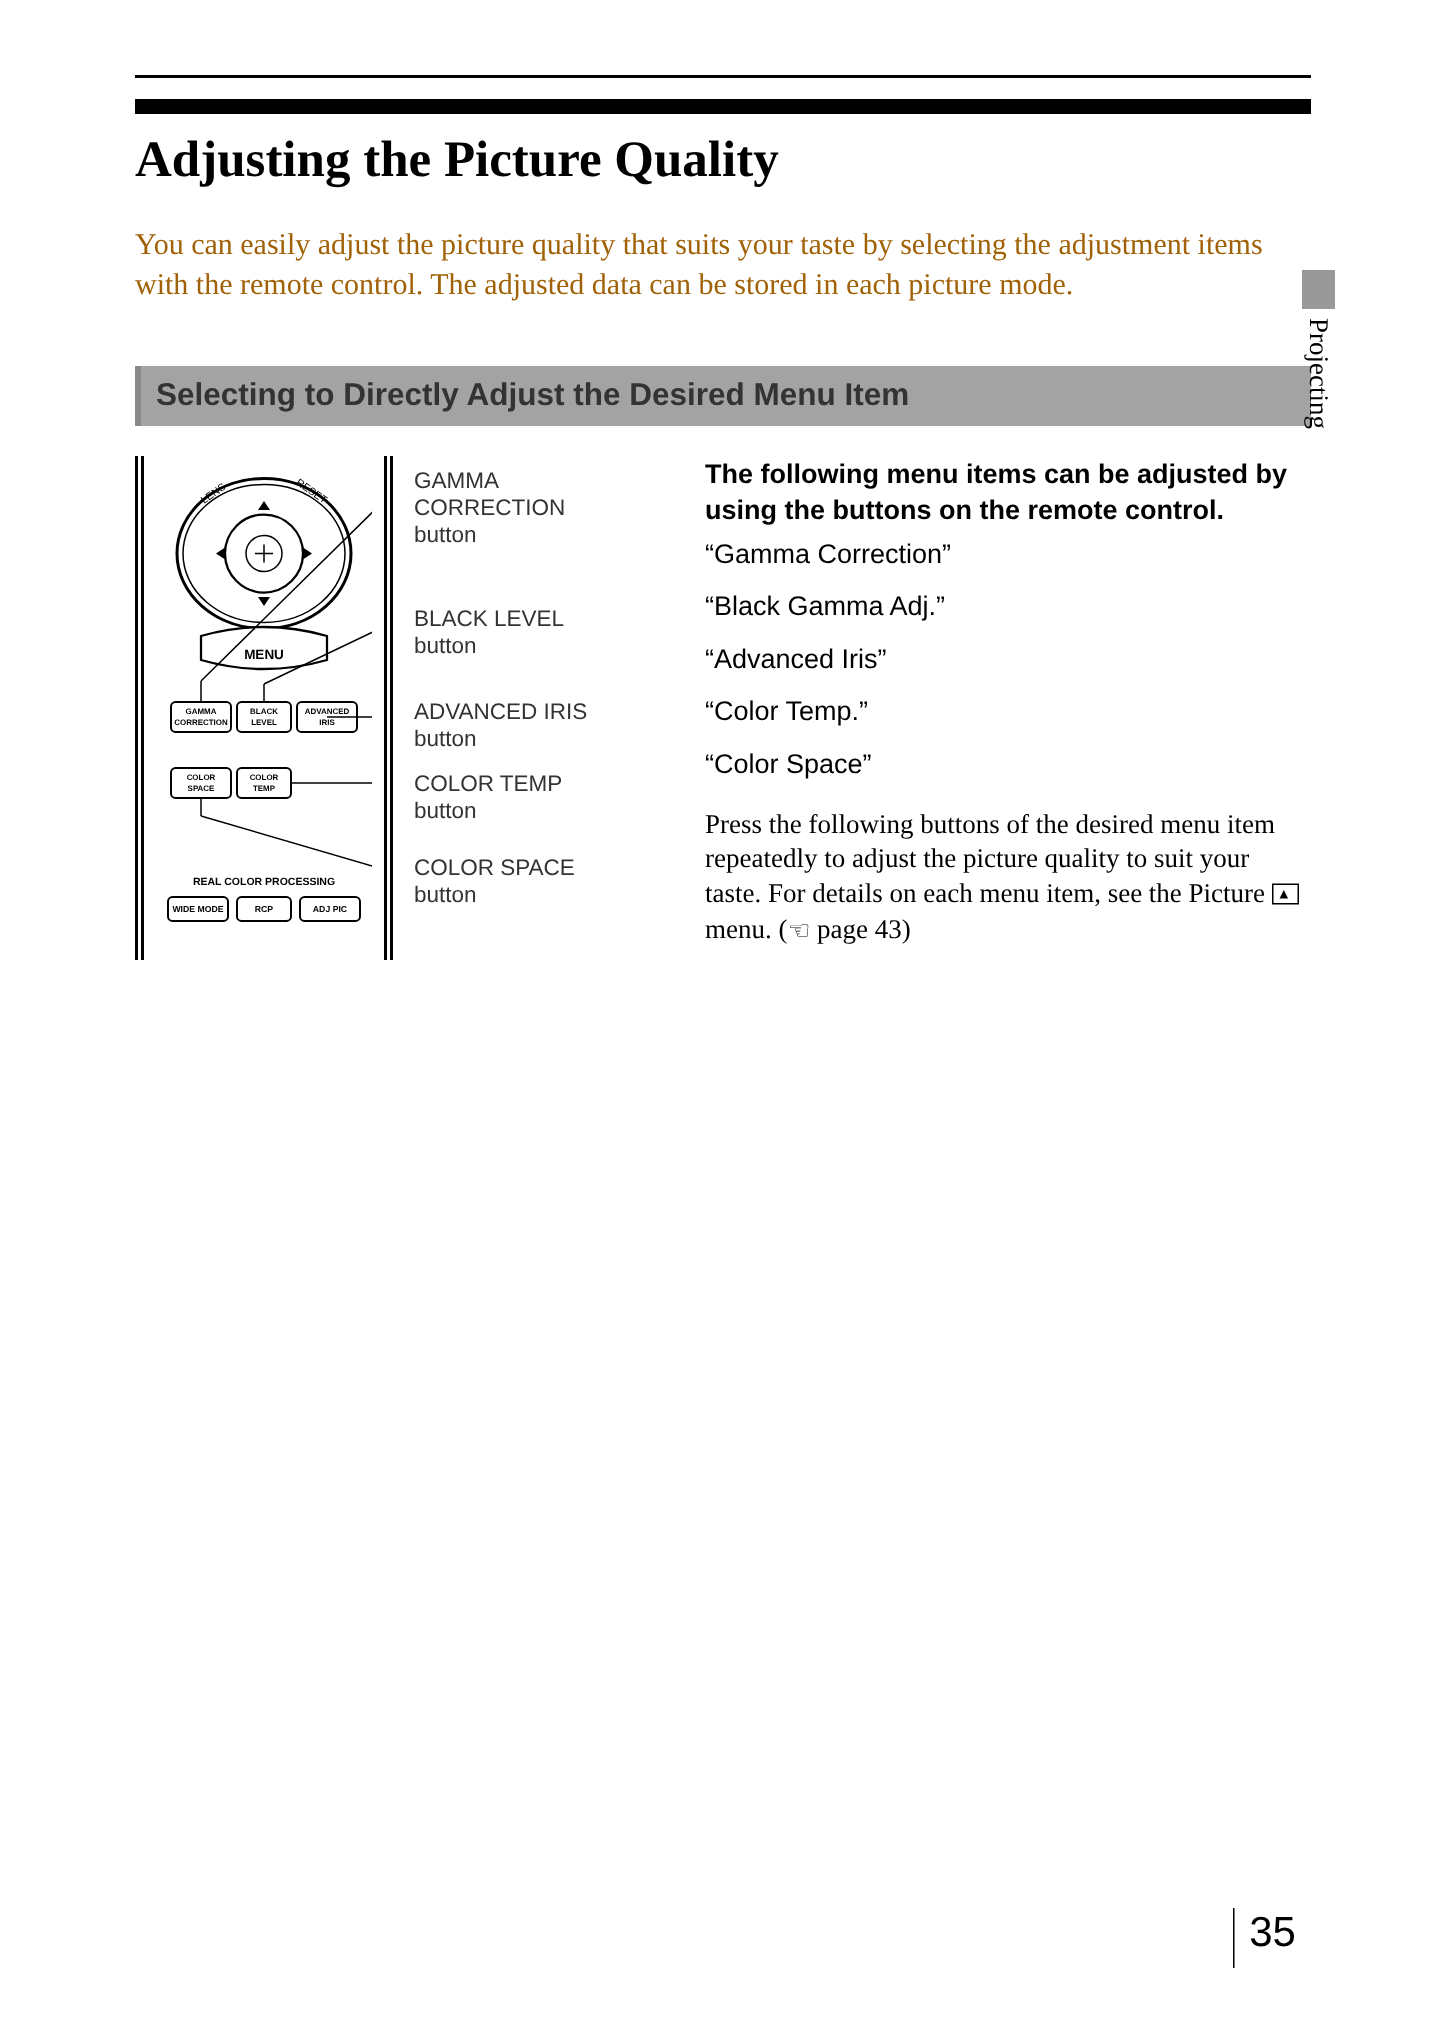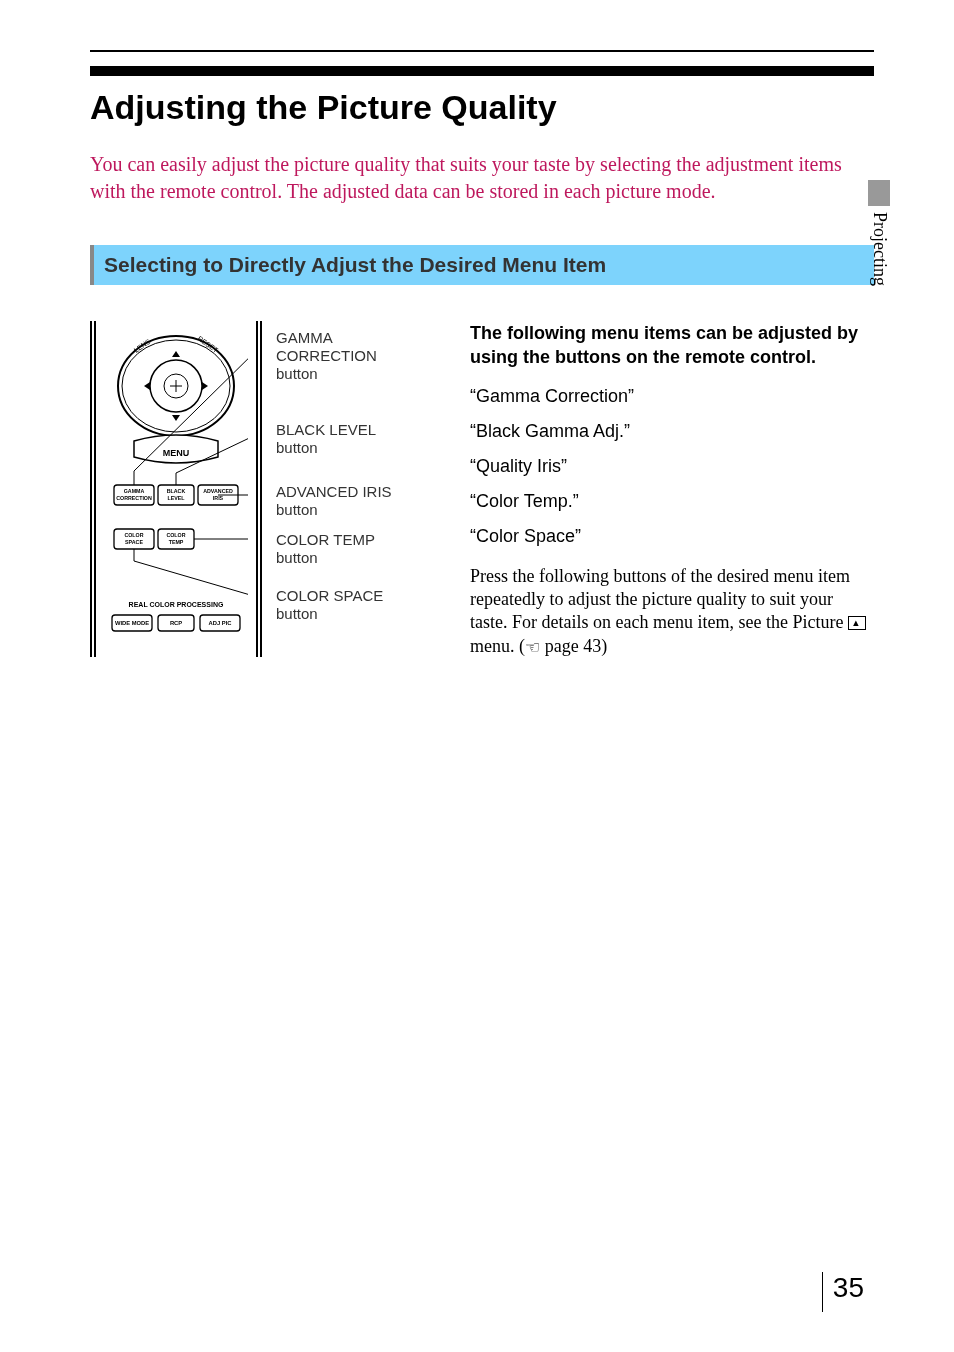--- a/index.html
+++ b/index.html
@@ -16,36 +16,36 @@
     height: 2px;
     background: #000;
     margin-bottom: 14px;
   }
   .thick-rule {
     height: 10px;
     background: #000;
     margin-bottom: 12px;
   }
   h1.main-title {
-    font-family: Liberation Sans, sans-serif;
+    font-family: Liberation Serif, serif;
     font-weight: 700;
     font-size: 34px;
     margin-bottom: 24px;
   }
   .intro {
     font-size: 20px;
     line-height: 1.35;
-    color: #be185d;
+    color: #a16207;
     margin-bottom: 40px;
   }
   .section-heading {
     display: flex;
     align-items: stretch;
-    background: #7dd3fc;
-    margin-bottom: 36px;
+    background: #a3a3a3;
+    margin-bottom: 20px;
   }
   .section-heading .accent {
     width: 4px;
     background: #888;
     margin-right: 10px;
   }
   .section-heading .label {
     font-family: Helvetica, Arial, sans-serif;
     font-weight: 700;
     font-size: 21px;
@@ -110,21 +110,21 @@
   .callout .line2 { display:block; }
   
   .right-col {
     flex: 1;
     font-family: Helvetica, Arial, sans-serif;
   }
   .right-col .lead {
     font-weight: 700;
     font-size: 18px;
     line-height: 1.35;
-    margin-bottom: 16px;
+    margin-bottom: 6px;
   }
   .right-col .menu-item {
     font-weight: 400;
     font-size: 18px;
     margin-bottom: 14px;
   }
   .right-col .detail {
     font-family: "Times New Roman", Times, serif;
     font-size: 18px;
     line-height: 1.3;
@@ -306,21 +306,21 @@
         <span>COLOR SPACE</span>
         <span class="line2">button</span>
       </div>
     </div>
   </div>
 
   <div class="right-col">
     <p class="lead">The following menu items can be adjusted by using the buttons on the remote control.</p>
     <p class="menu-item">“Gamma Correction”</p>
     <p class="menu-item">“Black Gamma Adj.”</p>
-    <p class="menu-item">“Quality Iris”</p>
+    <p class="menu-item">“Advanced Iris”</p>
     <p class="menu-item">“Color Temp.”</p>
     <p class="menu-item">“Color Space”</p>
     <p class="detail">
       <span>Press the following buttons of the desired menu item repeatedly to adjust the picture quality to suit your taste. For details on each menu item, see the Picture</span>
       <span class="pic-icon"></span>
       <span>menu. (</span><span class="page-ref-icon">☞</span><span> page 43)</span>
     </p>
   </div>
 
 </div>

